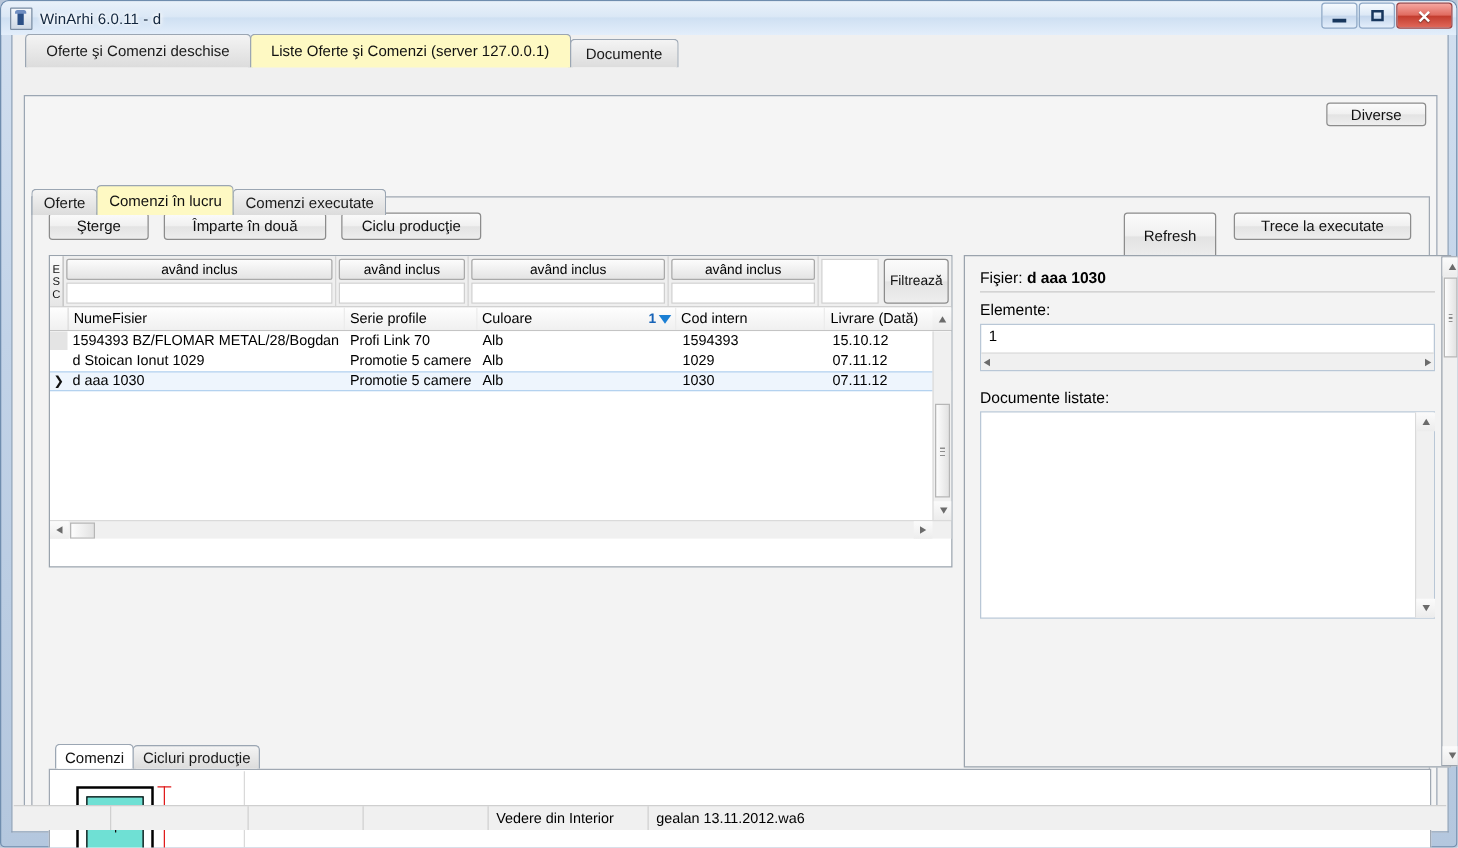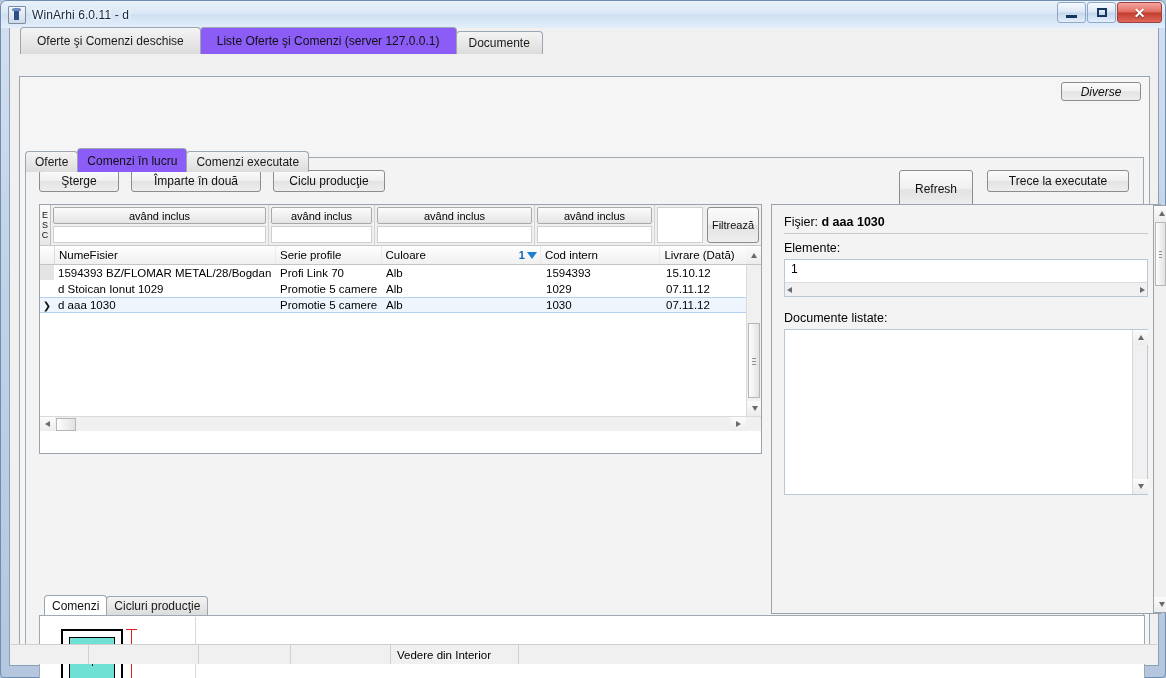--- a/index.html
+++ b/index.html
@@ -165,21 +165,21 @@
     border-radius: 4px 4px 0 0;
     background: linear-gradient(180deg,#f4f4f4,#dcdcdc);
     font-size: 12px;
     color: #1a1a1a;
     box-sizing: border-box;
     margin-right: -1px;
     white-space: nowrap;
   }
   .tab.big { height: 27px; line-height: 27px; padding: 0 16px; }
   .tab.selected {
-    background: #8b5cf6;
+    background: #fef9c3;
     color: #111;
     position: relative;
     z-index: 3;
   }
   .tabpage-outer {
     position: absolute;
     left: 9px; top: 48px;
     width: 1131px; height: 582px;
     background: #f5f5f5;
     border: 1px solid #9ba6b3;
@@ -565,21 +565,21 @@
 
       <div class="tabstrip-outer">
         <div class="tab big">Oferte şi Comenzi deschise</div>
         <div class="tab big selected">Liste Oferte şi Comenzi   (server 127.0.0.1)</div>
         <div class="tab" style="margin-bottom:0;">Documente</div>
       </div>
 
       <div class="tabpage-outer">
 
         <div class="diverse-wrap">
-          <div class="btn" style="width:80px;height:19px;font-style:italic;">Diverse</div>
+          <div class="btn" style="width:80px;height:19px;">Diverse</div>
         </div>
 
         <div class="tabstrip-inner">
           <div class="tab" style="height:21px;line-height:21px;padding:0 9px;">Oferte</div>
           <div class="tab selected" style="height:24px;line-height:24px;padding:0 9px;">Comenzi în lucru</div>
           <div class="tab" style="height:21px;line-height:21px;padding:0 9px;">Comenzi executate</div>
         </div>
 
         <div class="tabpage-inner">
 
@@ -748,17 +748,18 @@
 
         </div>
       </div>
 
       <div class="statusbar">
         <div class="sb-cell" style="width:78px;"></div>
         <div class="sb-cell" style="width:110px;"></div>
         <div class="sb-cell" style="width:92px;"></div>
         <div class="sb-cell" style="width:100px;"></div>
         <div class="sb-cell" style="width:128px;">Vedere din Interior</div>
+        <div class="sb-cell" style="flex:1;border-right:none;">gealan 13.11.2012.wa6</div>
       </div>
 
     </div>
   </div>
 </div>
 
 </body></html>

